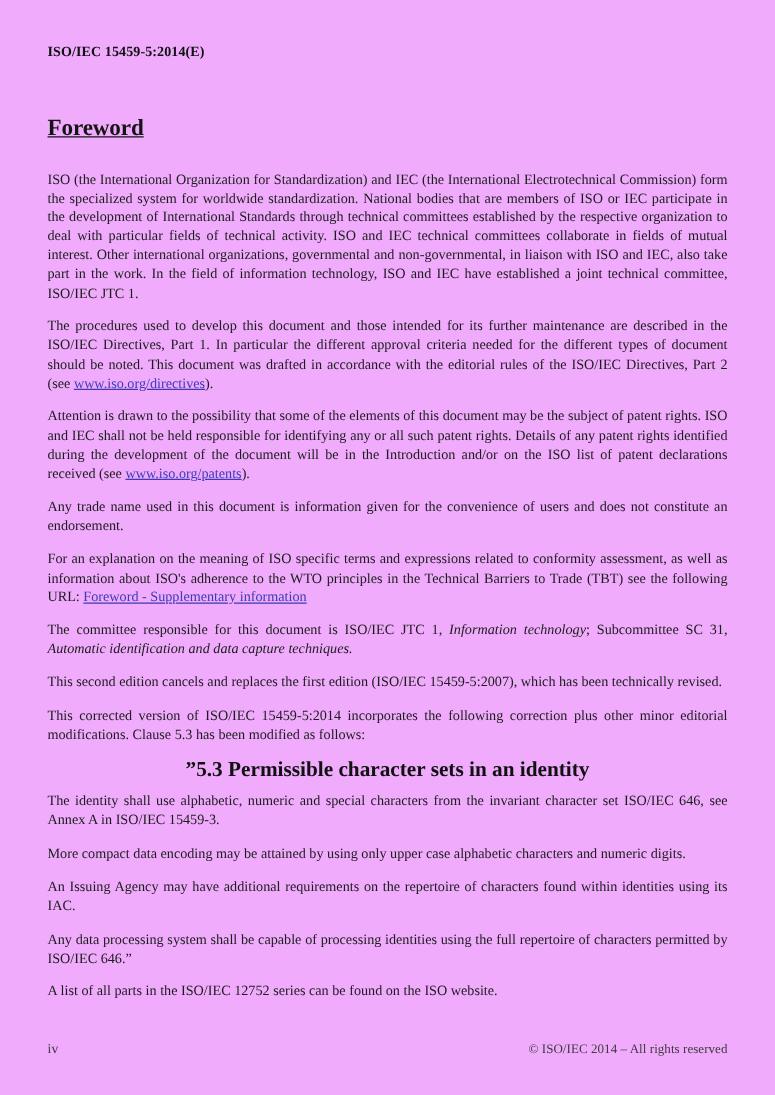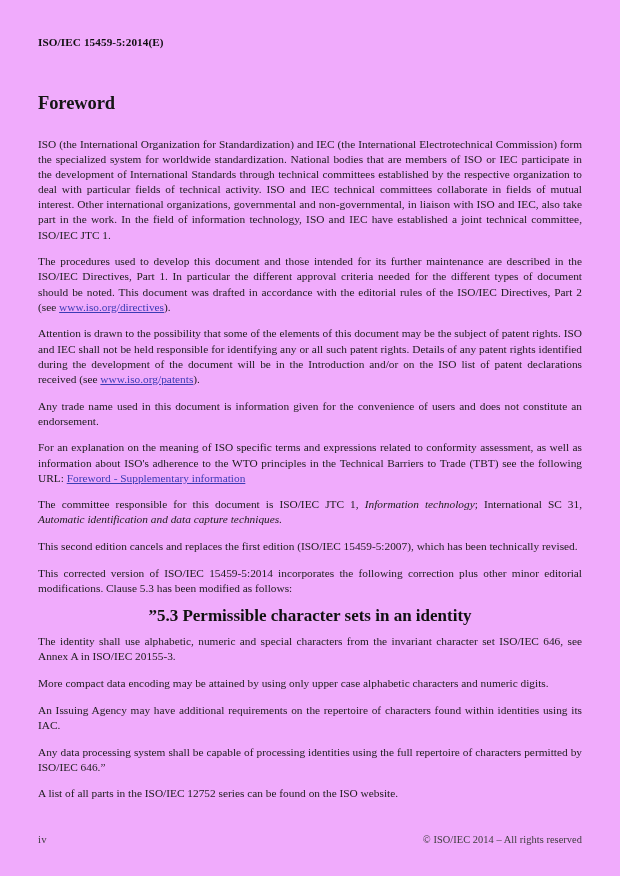--- a/index.html
+++ b/index.html
@@ -36,20 +36,21 @@
   }
   h1.foreword-title {
     font-size: 18.5px;
     font-weight: bold;
     margin: 0;
     padding-top: 44px;
     padding-bottom: 0;
     letter-spacing: -0.1px;
     color: #151515;
     line-height: 1.15;
+    text-decoration: underline;
   }
   .body-block {
     padding-top: 22px;
   }
   p.para {
     font-size: 11.35px;
     line-height: 15.15px;
     margin: 0 0 11.5px 0;
     text-align: justify;
     text-justify: inter-word;
@@ -111,29 +112,29 @@
       <p class="para">ISO (the International Organization for Standardization) and IEC (the International Electrotechnical Commission) form the specialized system for worldwide standardization. National bodies that are members of ISO or IEC participate in the development of International Standards through technical committees established by the respective organization to deal with particular fields of technical activity. ISO and IEC technical committees collaborate in fields of mutual interest. Other international organizations, governmental and non-governmental, in liaison with ISO and IEC, also take part in the work. In the field of information technology, ISO and IEC have established a joint technical committee, ISO/IEC JTC 1.</p>
 
       <p class="para"><span>The procedures used to develop this document and those intended for its further maintenance are described in the ISO/IEC Directives, Part 1. In particular the different approval criteria needed for the different types of document should be noted. This document was drafted in accordance with the editorial rules of the ISO/IEC Directives, Part 2 (see </span><a class="doc-link" href="#">www.iso.org/directives</a><span>).</span></p>
 
       <p class="para"><span>Attention is drawn to the possibility that some of the elements of this document may be the subject of patent rights. ISO and IEC shall not be held responsible for identifying any or all such patent rights. Details of any patent rights identified during the development of the document will be in the Introduction and/or on the ISO list of patent declarations received (see </span><a class="doc-link" href="#">www.iso.org/patents</a><span>).</span></p>
 
       <p class="para">Any trade name used in this document is information given for the convenience of users and does not constitute an endorsement.</p>
 
       <p class="para"><span>For an explanation on the meaning of ISO specific terms and expressions related to conformity assessment, as well as information about ISO's adherence to the WTO principles in the Technical Barriers to Trade (TBT) see the following URL: </span><a class="doc-link" href="#">Foreword - Supplementary information</a></p>
 
-      <p class="para"><span>The committee responsible for this document is ISO/IEC JTC 1, </span><em class="title-italic">Information technology</em><span>; International SC 31, </span><em class="title-italic">Automatic identification and data capture techniques.</em></p>
+      <p class="para"><span>The committee responsible for this document is ISO/IEC JTC 1, </span><em class="title-italic">Information technology</em><span>; Subcommittee SC 31, </span><em class="title-italic">Automatic identification and data capture techniques.</em></p>
 
       <p class="para">This second edition cancels and replaces the first edition (ISO/IEC 15459-5:2007), which has been technically revised.</p>
 
       <p class="para">This corrected version of ISO/IEC 15459-5:2014 incorporates the following correction plus other minor editorial modifications. Clause 5.3 has been modified as follows:</p>
 
       <h2 class="sub-head">”5.3 Permissible character sets in an identity</h2>
 
-      <p class="para">The identity shall use alphabetic, numeric and special characters from the invariant character set ISO/IEC 646, see Annex A in ISO/IEC 20155-3.</p>
+      <p class="para">The identity shall use alphabetic, numeric and special characters from the invariant character set ISO/IEC 646, see Annex A in ISO/IEC 15459-3.</p>
 
       <p class="para">More compact data encoding may be attained by using only upper case alphabetic characters and numeric digits.</p>
 
       <p class="para">An Issuing Agency may have additional requirements on the repertoire of characters found within identities using its IAC.</p>
 
       <p class="para">Any data processing system shall be capable of processing identities using the full repertoire of characters permitted by ISO/IEC 646.”</p>
 
       <p class="para no-justify">A list of all parts in the ISO/IEC 12752 series can be found on the ISO website.</p>
 
     </div>

